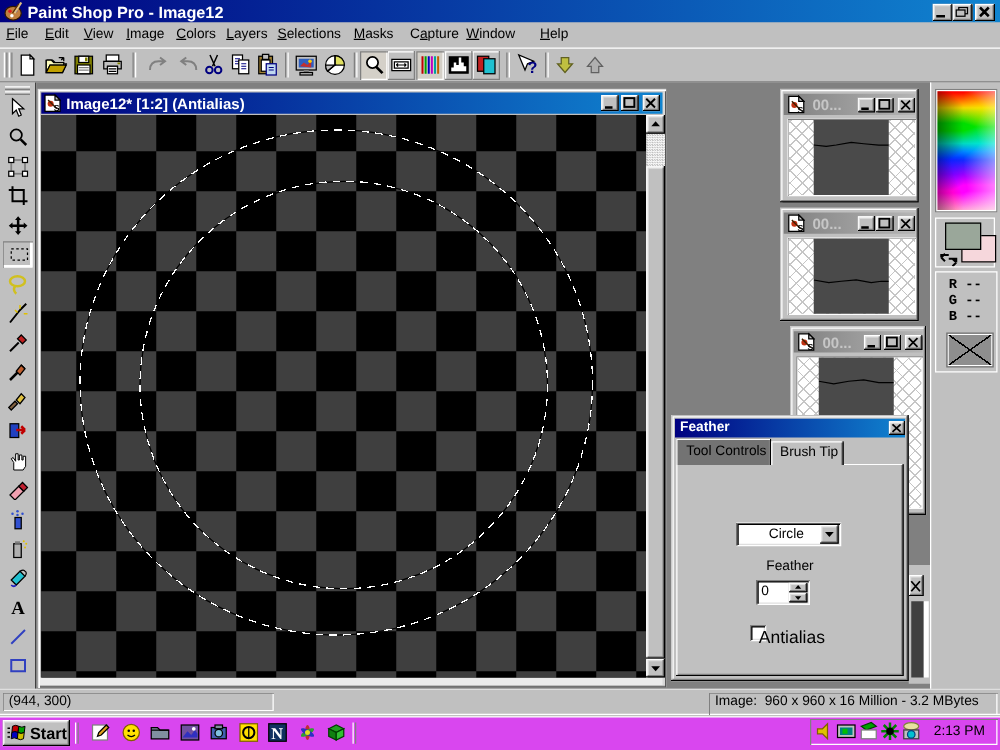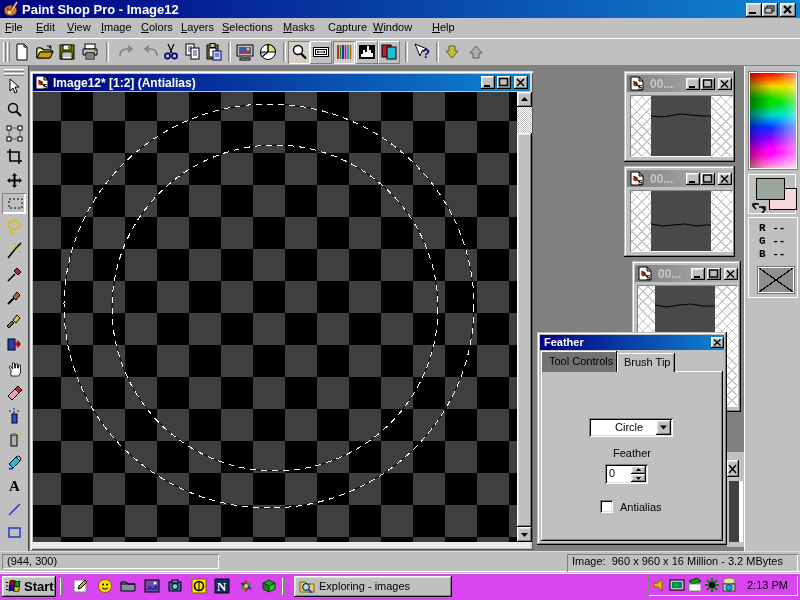--- a/index.html
+++ b/index.html
@@ -561,21 +561,21 @@
           </svg>
         </div>
       <div class="abs btn" style="left:26px;top:10px;width:15px;height:8px;">
           <svg width="15" height="8">
             <path d="M7.5 6 L10 3 H5 z" fill="#000"></path>
           </svg>
         </div>
     </div>
 
     <div class="abs sunkenf" style="left:59px;top:129px;width:13px;height:13px;background:#fff;"></div>
-    <div class="abs" style="left:79px;top:130px;font-size:11px;">Antialias</div>
+    <div class="abs" style="left:66px;top:130px;font-size:14px;">Antialias</div>
   </div>
 </div>
 
 <div class="abs" style="left:744px;top:66px;width:56px;height:486px;background:#c0c0c0;border-left:1px solid #fff;">
 
   <div class="abs" style="left:3px;top:5px;width:50px;height:99px;border:1px solid #808080;background:#fff;padding:1px;">
     <div style="width:100%;height:100%;filter:saturate(1.6);background:
       linear-gradient(90deg,rgba(0,0,0,0.45),rgba(0,0,0,0) 45%,rgba(255,255,255,0.5) 98%),
       linear-gradient(180deg,#e01010 0%,#e0d000 14%,#10c010 30%,#00c0b0 44%,#2030e0 58%,#8010d0 72%,#e010c0 84%,#ffb0d0 100%);"></div>
   </div>
@@ -689,28 +689,20 @@
       <div style="position:absolute;left:261px;top:6px;width:16px;height:16px;">
         <svg width="16" height="16" viewBox="0 0 16 16">
           <path d="M2 5 l6 -3 l6 3 l-6 3 z" fill="#20a020" stroke="#004000"></path>
           <path d="M2 5 v6 l6 3 v-6 z" fill="#108010" stroke="#004000"></path>
           <path d="M14 5 v6 l-6 3 v-6 z" fill="#30c030" stroke="#004000"></path>
         </svg>
       </div>
     </div>
   <div class="abs" style="left:282px;top:6px;width:3px;height:17px;border-left:1px solid #fff;border-right:1px solid #808080;"></div>
 
-  <div class="abs btn" style="left:294px;top:4px;width:158px;height:21px;font-size:11px;">
-    <svg class="abs" style="left:5px;top:3px;" width="16" height="14" viewBox="0 0 16 14">
-      <path d="M1 3 h5 l2 2 h7 v8 h-14 z" fill="#e8d080" stroke="#806000"></path>
-      <circle cx="7" cy="8" r="3.4" fill="#a0e0f0" stroke="#000"></circle>
-      <path d="M9.5 10.5 L13 14" stroke="#2040c0" stroke-width="2"></path>
-    </svg>
-    <span class="abs" style="left:25px;top:4px;">Exploring - images</span>
-  </div>
 
   <div class="abs sunkenp" style="left:648px;top:3px;width:150px;height:21px;">
     <svg class="abs" style="left:4px;top:2px;" width="16" height="16" viewBox="0 0 16 16">
       <path d="M2 6 h4 l4 -4 v12 l-4 -4 h-4 z" fill="#e0c000" stroke="#806000"></path>
     </svg>
     <svg class="abs" style="left:21px;top:3px;" width="16" height="14" viewBox="0 0 16 14">
       <rect x="1" y="2" width="14" height="10" fill="#c0c0c0" stroke="#000"></rect>
       <rect x="3" y="4" width="10" height="6" fill="#008080"></rect>
       <rect x="5" y="5" width="4" height="4" fill="#00c000"></rect>
     </svg>

